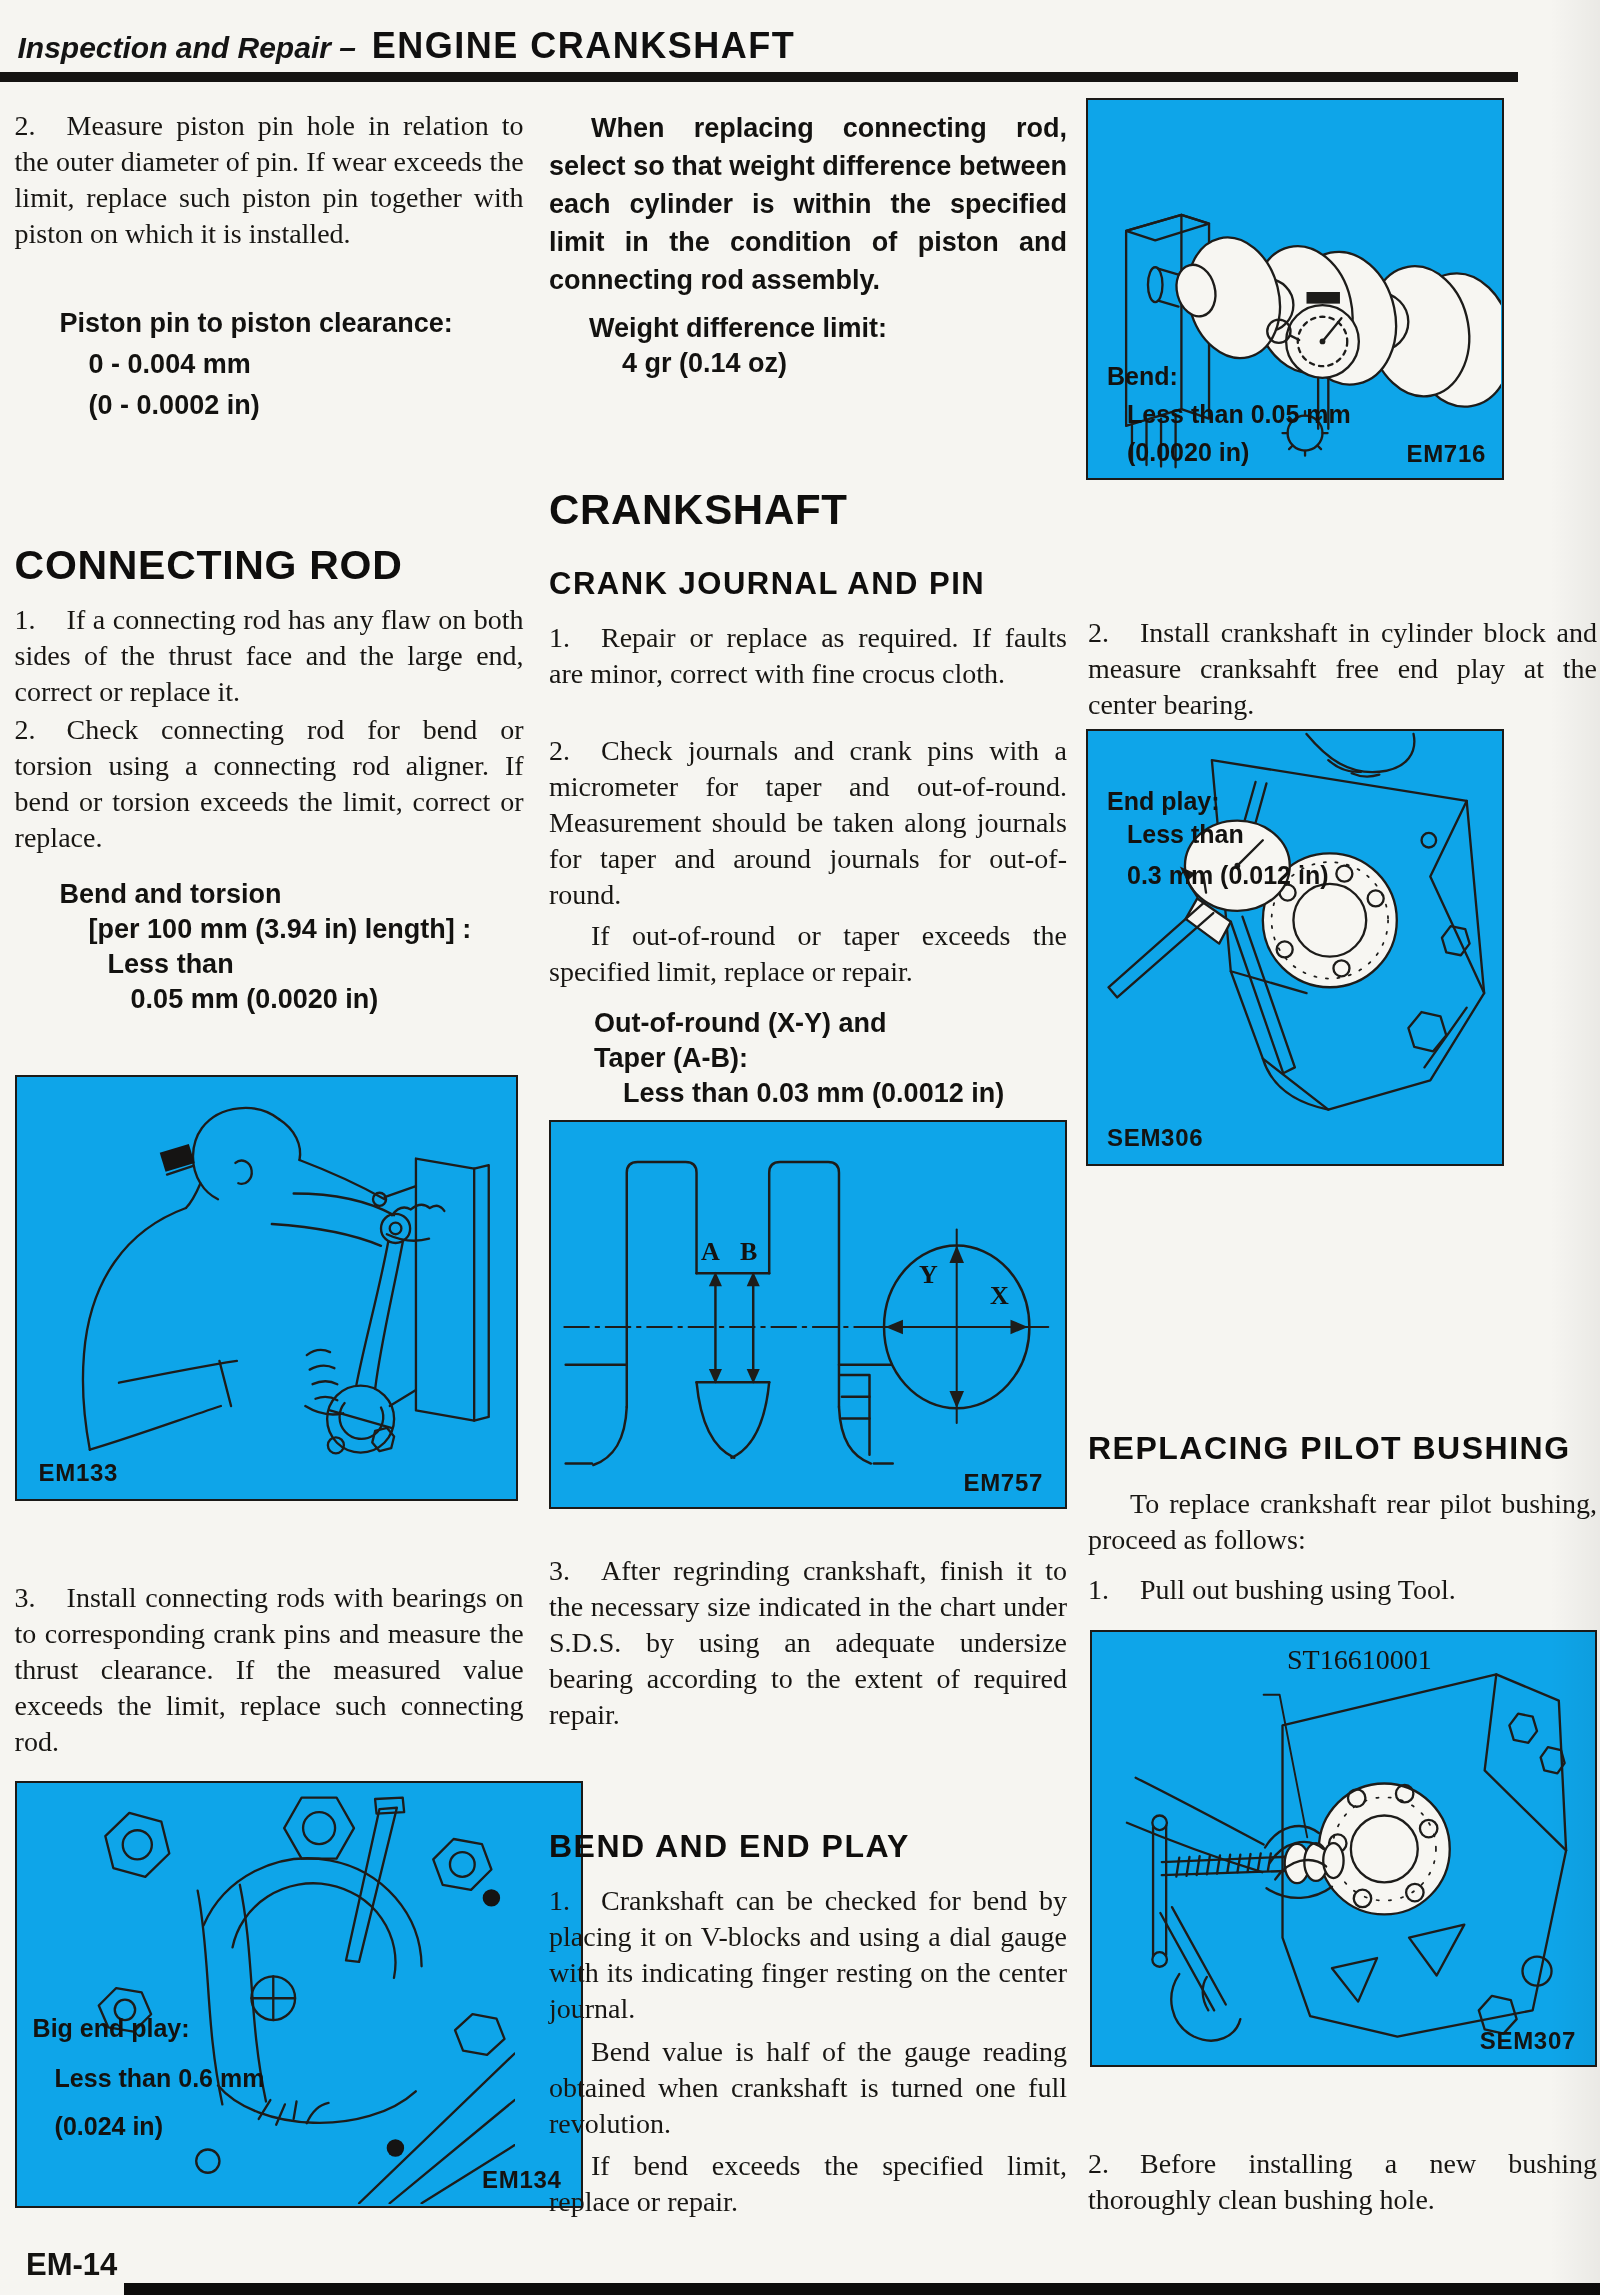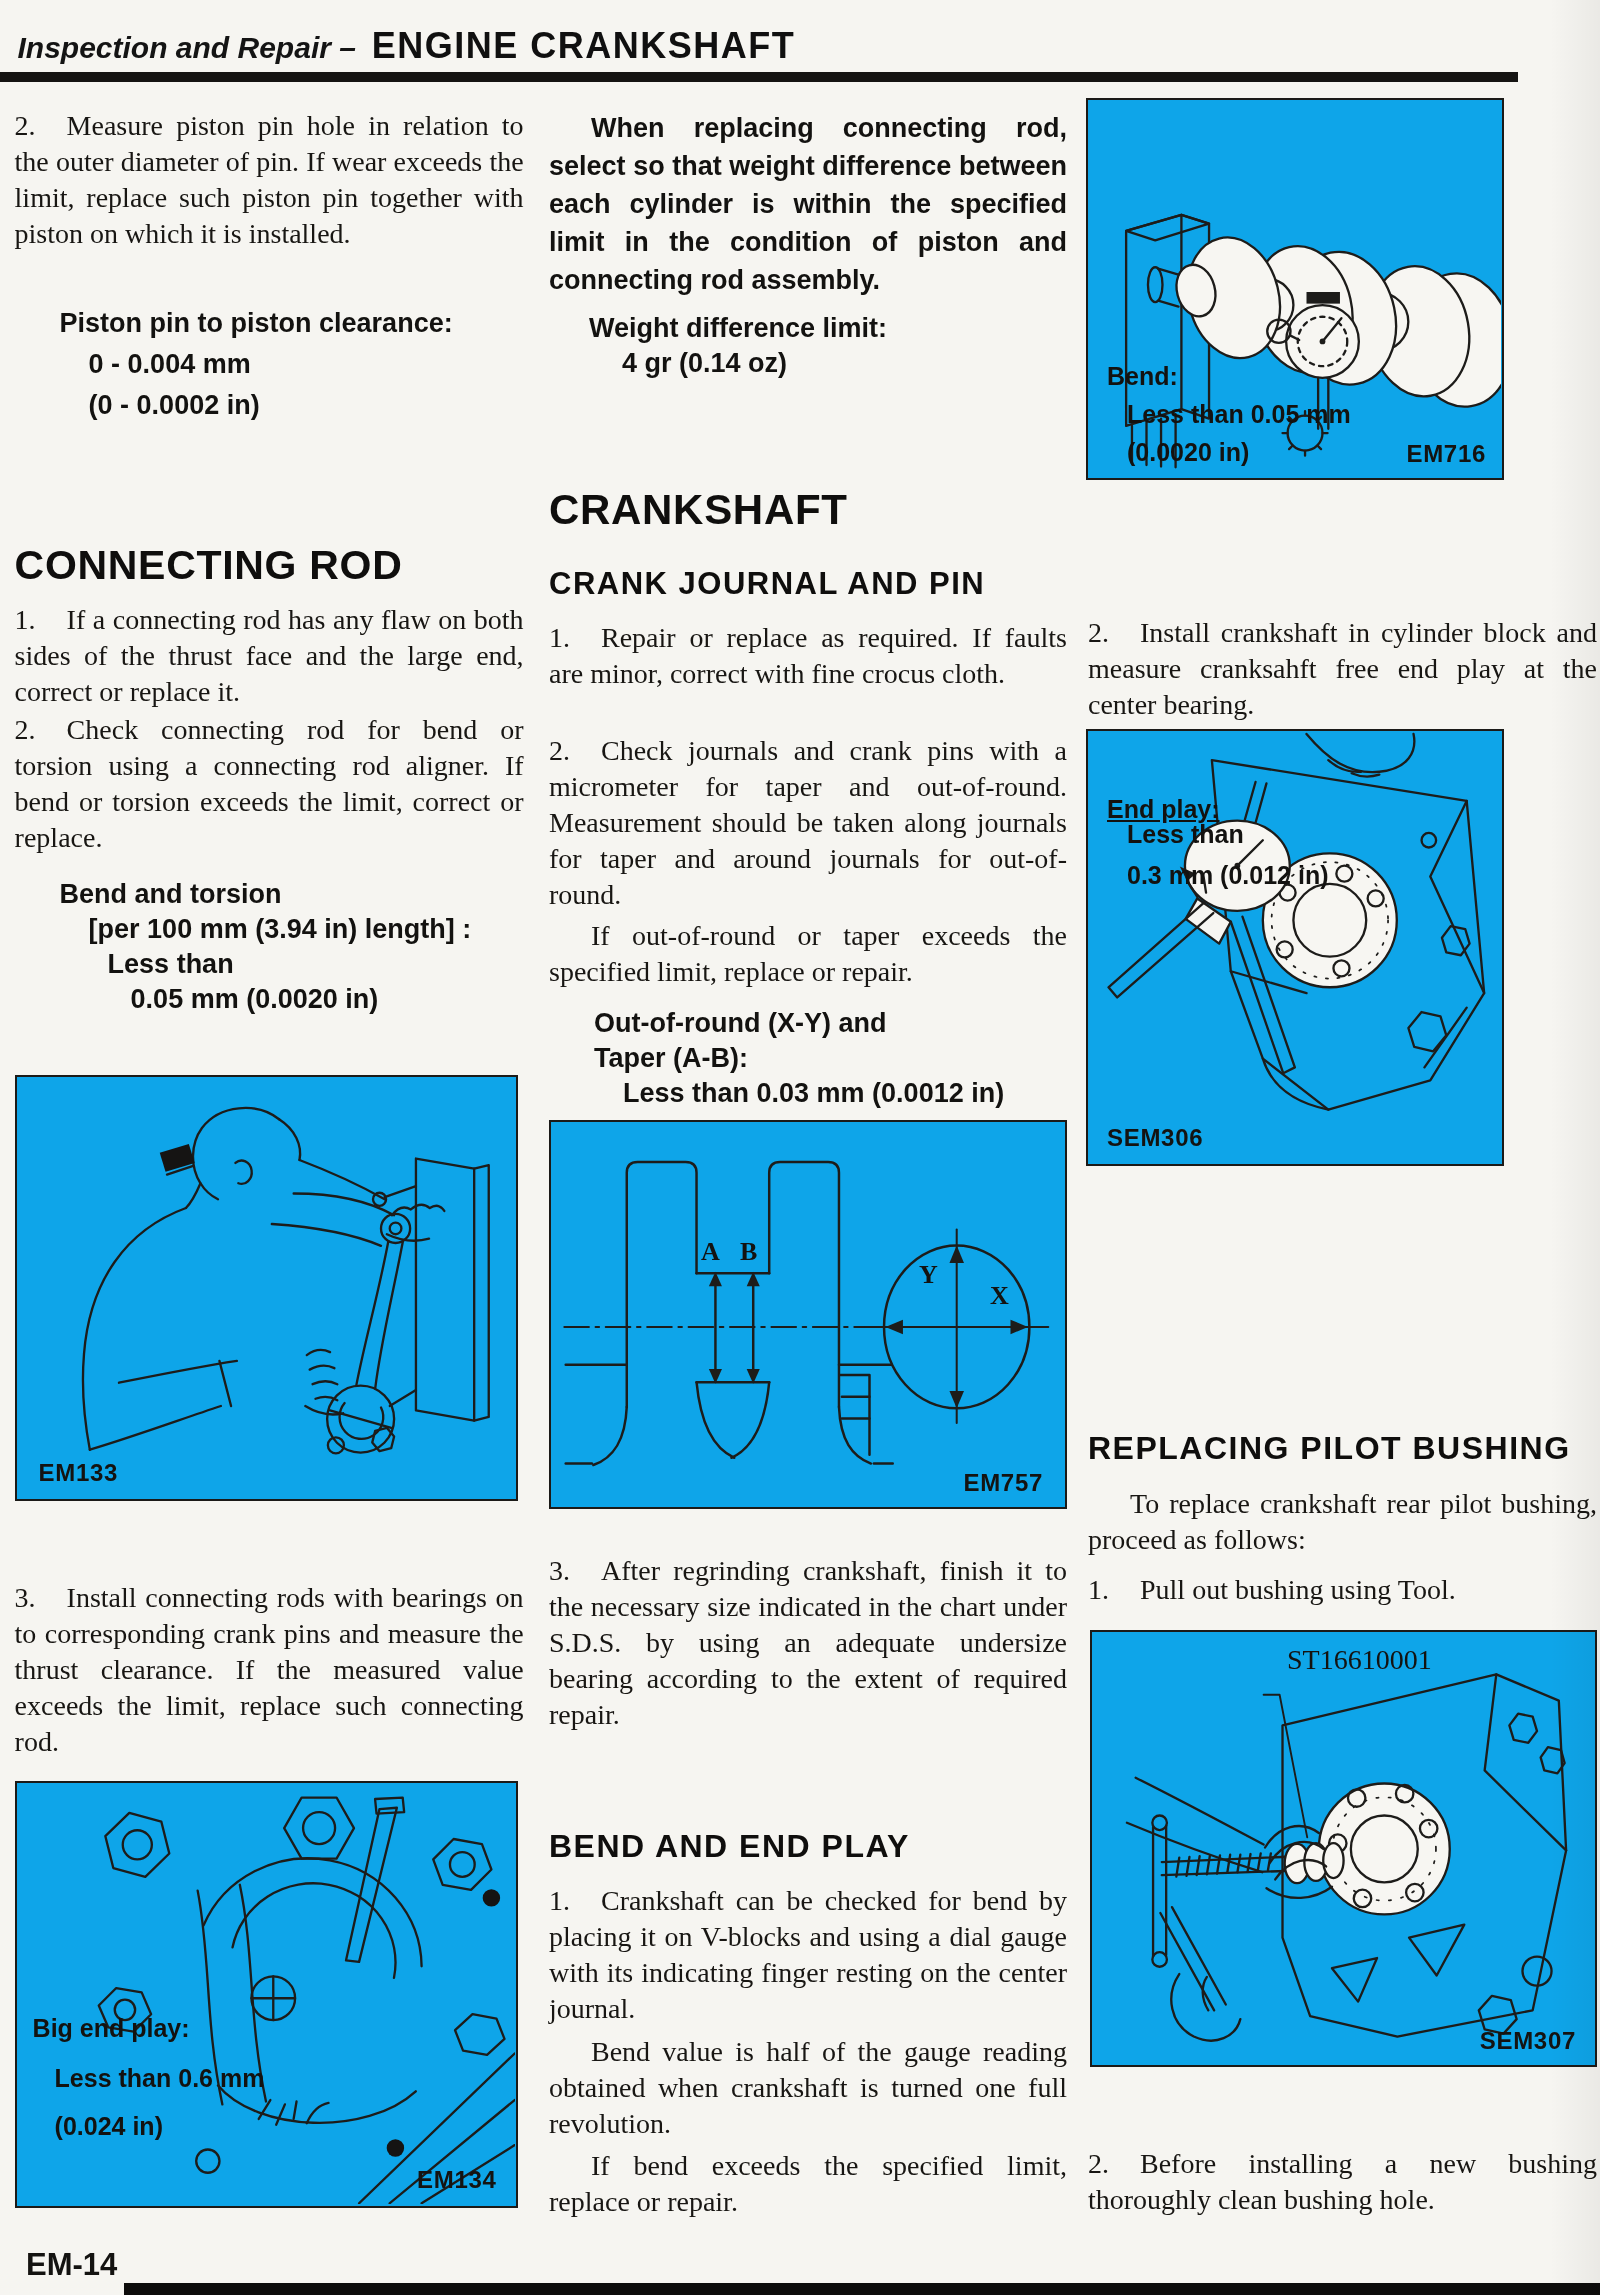--- a/index.html
+++ b/index.html
@@ -171,21 +171,21 @@
         <path d="M548,430 L512,452"></path>
       </g>
     </svg>
     <span class="figcode" style="left:22px;bottom:11.6px;">EM133</span>
   </div>
 
   <p class="para abs" style="left:14.6px;top:1580px;width:509px;">
     <span class="pnum">3.</span><span>Install connecting rods with bearings on to corresponding crank pins and measure the thrust clearance. If the measured value exceeds the limit, replace such connecting rod.</span>
   </p>
 
-  <div class="figbox" style="left:14.6px;top:1781px;width:503px;height:427px;padding-left:16px;">
+  <div class="figbox" style="left:14.6px;top:1781px;width:568px;height:427px;padding-left:16px;">
     <svg viewBox="0 0 684 579" width="498" height="421">
       <g stroke="#1d1c1a" stroke-width="3.2" fill="none" stroke-linecap="round" stroke-linejoin="round">
 
         <polygon points="209,97 176,129 132,117 121,73 154,41 198,53"></polygon>
         <circle cx="165" cy="85" r="20"></circle>
         <polygon points="463,62 439,104 391,104 367,62 391,20 439,20"></polygon>
         <circle cx="415" cy="62" r="22"></circle>
         <polygon points="652,119 624,147 585,140 572,105 600,77 639,84"></polygon>
         <circle cx="612" cy="112" r="17"></circle>
         <polygon points="184,318 160,342 125,336 112,306 136,282 171,288"></polygon>
@@ -384,21 +384,21 @@
         <circle cx="205" cy="185" r="4" fill="#1d1c1a" stroke="none"></circle>
         <path d="M215,123 L230,70 M230,126 L245,72"></path>
 
         <polygon points="150,230 196,262 180,292 134,258" fill="#f7f6f2"></polygon>
         <path d="M150,228 l-14,-22 M162,222 l-4,-26"></path>
         <polygon points="136,206 126,186 148,196" fill="#1d1c1a" stroke="none"></polygon>
         <path d="M160,235 L28,352 M172,250 L40,366 M28,352 L40,366"></path>
         <path d="M196,262 L268,470 M212,255 L284,462 M268,470 L284,462"></path>
       </g>
     </svg>
-    <span class="figlabel" style="left:19px;top:64px;text-decoration:underline;">End play:</span>
+    <span class="figlabel" style="left:19px;top:56px;">End play:</span>
     <span class="figlabel" style="left:39px;top:89px;">Less than</span>
     <span class="figlabel" style="left:39px;top:130px;">0.3 mm (0.012 in)</span>
     <span class="figcode" style="left:19px;bottom:11.6px;">SEM306</span>
   </div>
 
   <h3 class="h-sub abs" style="left:1088px;top:1430px;font-size:32px;">REPLACING PILOT BUSHING</h3>
 
   <p class="para abs indent" style="left:1088px;top:1486px;width:509px;">To replace crankshaft rear pilot bushing, proceed as follows:</p>
 
   <p class="para abs" style="left:1088px;top:1572px;width:509px;">

